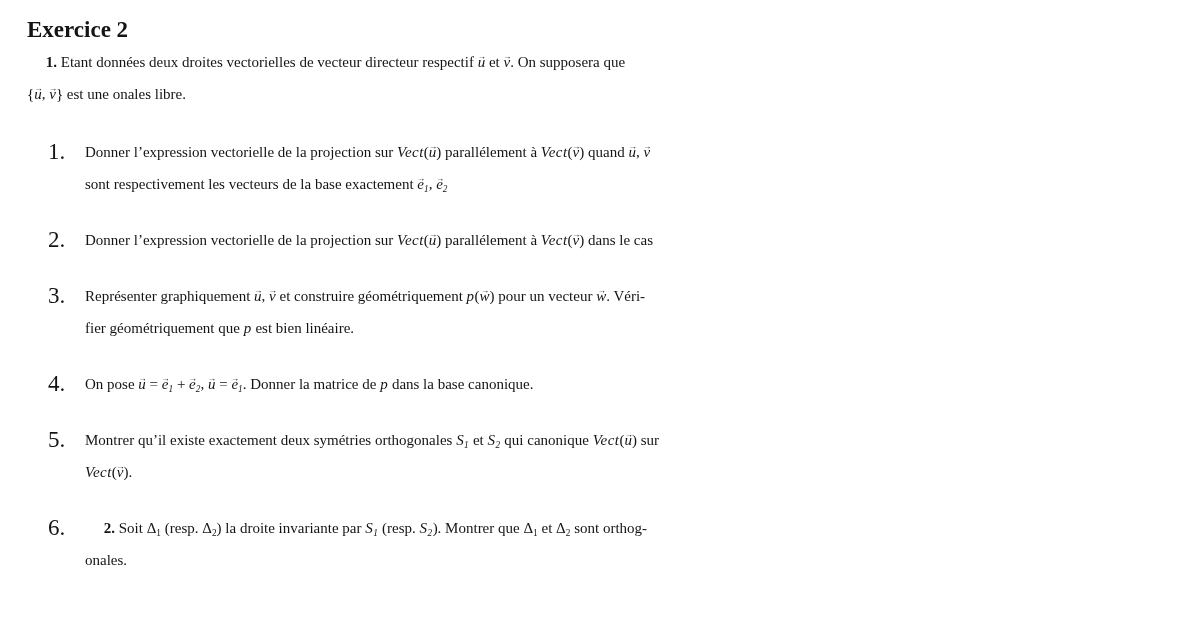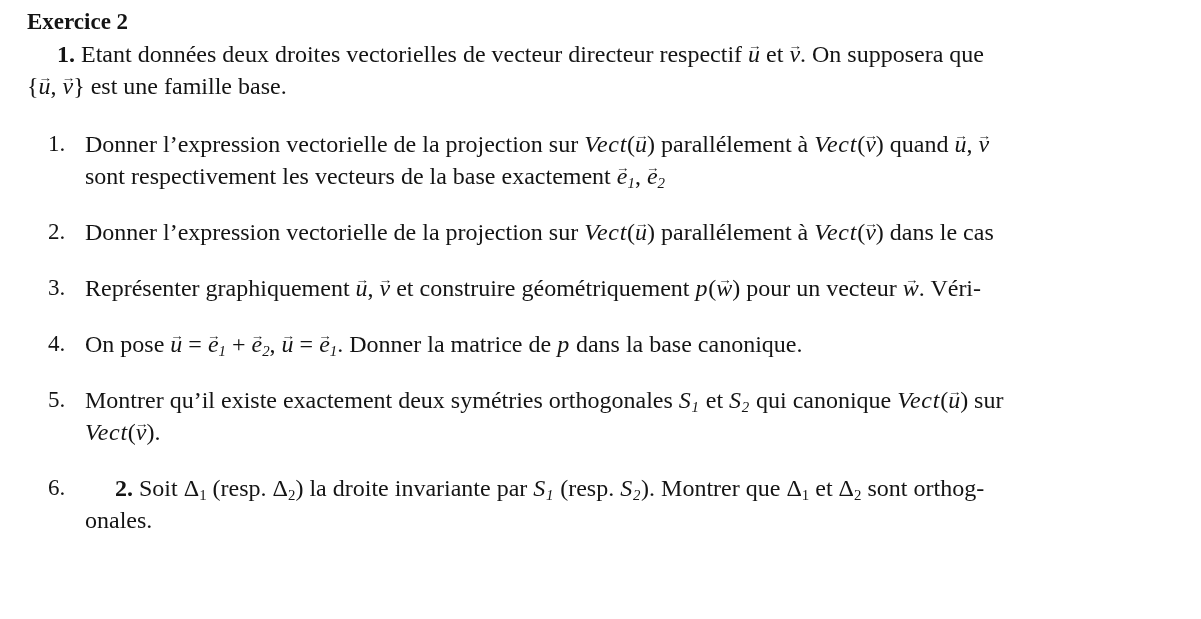--- a/index.html
+++ b/index.html
@@ -5,32 +5,32 @@
   html, body { margin: 0; padding: 0; }
   body {
     width: 1201px;
     height: 619px;
     background: #ffffff;
     color: #141414;
     font-family: "Liberation Serif", "DejaVu Serif", serif;
     overflow: hidden;
   }
   .page {
-    padding: 6px 20px 0 27px;
+    padding: 14px 20px 0 27px;
     box-sizing: border-box;
     width: 1201px;
     height: 449px;
   }
   .doc-title {
     font-weight: bold;
     font-size: 23px;
     line-height: 32px;
   }
   .line {
-    font-size: 24px;
+    font-size: 15px;
     line-height: 32px;
     white-space: nowrap;
   }
   .intro { margin: 0; }
   .list { margin-top: 26px; }
   .item {
     display: flex;
     align-items: flex-start;
     margin-bottom: 24px;
   }
@@ -70,41 +70,42 @@
   }
 </style>
 </head>
 <body>
 
 <div class="page">
   <div class="doc-title">Exercice 2</div>
 
   <div class="intro">
       <div class="line"><span>&nbsp;&nbsp;&nbsp;&nbsp;&nbsp;</span><span class="seg-b">1.</span><span> Etant données deux droites vectorielles de vecteur directeur respectif </span><span class="seg-vec"><span class="vbase">u</span></span><span> et </span><span class="seg-vec"><span class="vbase">v</span></span><span>. On supposera que</span></div>
-      <div class="line"><span>{</span><span class="seg-vec"><span class="vbase">u</span></span><span>, </span><span class="seg-vec"><span class="vbase">v</span></span><span>} est une famille base.</span></div>
+      <div class="line"><span>{</span><span class="seg-vec"><span class="vbase">u</span></span><span>, </span><span class="seg-vec"><span class="vbase">v</span></span><span>} est une onales libre.</span></div>
     </div>
 
   <div class="list" id="question-list">
       <div class="item">
         <span class="num">1.</span>
         <div class="body">
           <div class="line"><span>Donner l’expression vectorielle de la projection sur </span><span class="seg-i">Vect</span><span>(</span><span class="seg-vec"><span class="vbase">u</span></span><span>) parallélement à </span><span class="seg-i">Vect</span><span>(</span><span class="seg-vec"><span class="vbase">v</span></span><span>) quand </span><span class="seg-vec"><span class="vbase">u</span></span><span>, </span><span class="seg-vec"><span class="vbase">v</span></span></div>
           <div class="line"><span>sont respectivement les vecteurs de la base exactement </span><span class="seg-vec"><span class="vbase">e</span><sub>1</sub></span><span>, </span><span class="seg-vec"><span class="vbase">e</span><sub>2</sub></span></div>
         </div>
       </div>
       <div class="item">
         <span class="num">2.</span>
         <div class="body">
           <div class="line"><span>Donner l’expression vectorielle de la projection sur </span><span class="seg-i">Vect</span><span>(</span><span class="seg-vec"><span class="vbase">u</span></span><span>) parallélement à </span><span class="seg-i">Vect</span><span>(</span><span class="seg-vec"><span class="vbase">v</span></span><span>) dans le cas</span></div>
         </div>
       </div>
       <div class="item">
         <span class="num">3.</span>
         <div class="body">
           <div class="line"><span>Représenter graphiquement </span><span class="seg-vec"><span class="vbase">u</span></span><span>, </span><span class="seg-vec"><span class="vbase">v</span></span><span> et construire géométriquement </span><span class="seg-i">p</span><span>(</span><span class="seg-vec"><span class="vbase">w</span></span><span>) pour un vecteur </span><span class="seg-vec"><span class="vbase">w</span></span><span>. Véri-</span></div>
+          <div class="line"><span>fier géométriquement que </span><span class="seg-i">p</span><span> est bien linéaire.</span></div>
         </div>
       </div>
       <div class="item">
         <span class="num">4.</span>
         <div class="body">
           <div class="line"><span>On pose </span><span class="seg-vec"><span class="vbase">u</span></span><span> = </span><span class="seg-vec"><span class="vbase">e</span><sub>1</sub></span><span> + </span><span class="seg-vec"><span class="vbase">e</span><sub>2</sub></span><span>, </span><span class="seg-vec"><span class="vbase">u</span></span><span> = </span><span class="seg-vec"><span class="vbase">e</span><sub>1</sub></span><span>. Donner la matrice de </span><span class="seg-i">p</span><span> dans la base canonique.</span></div>
         </div>
       </div>
       <div class="item">
         <span class="num">5.</span>

